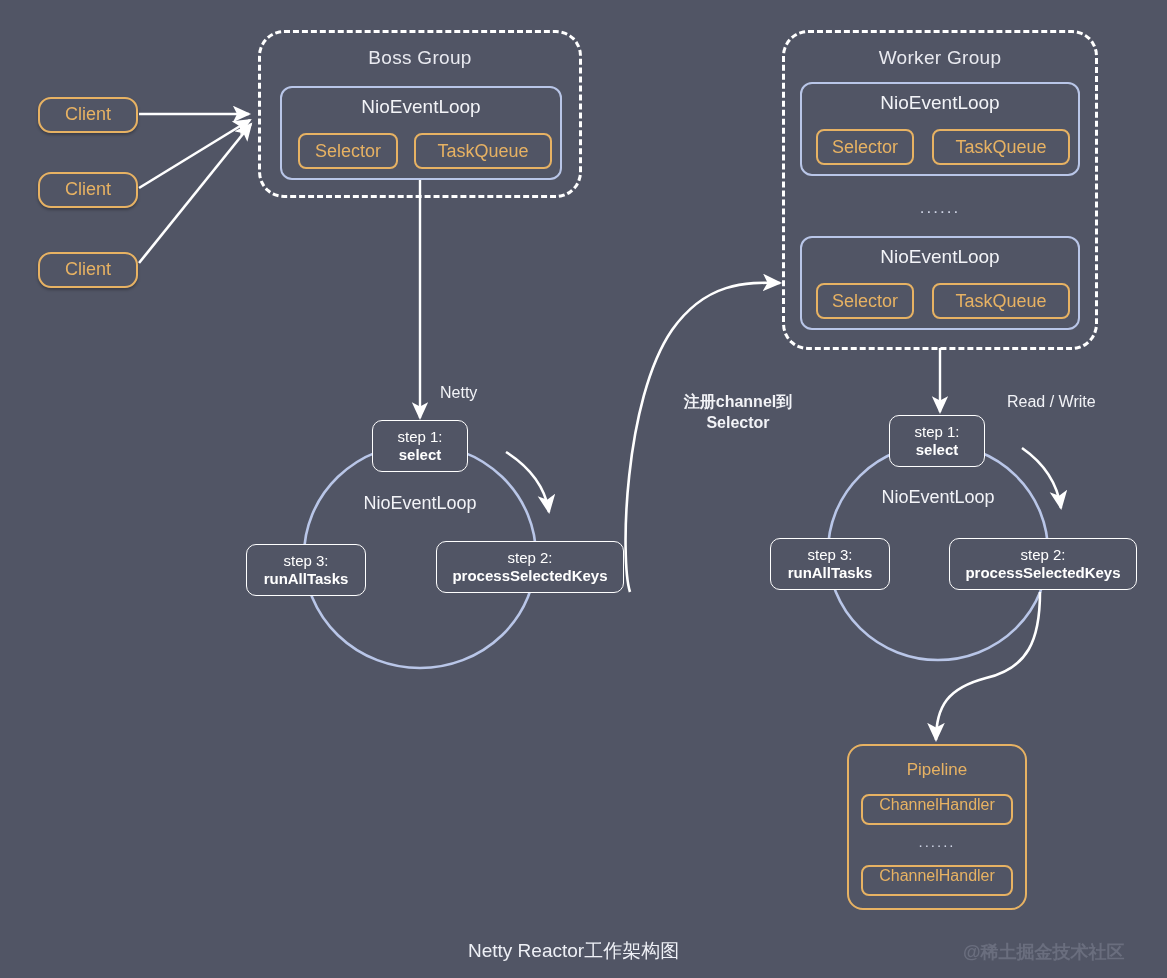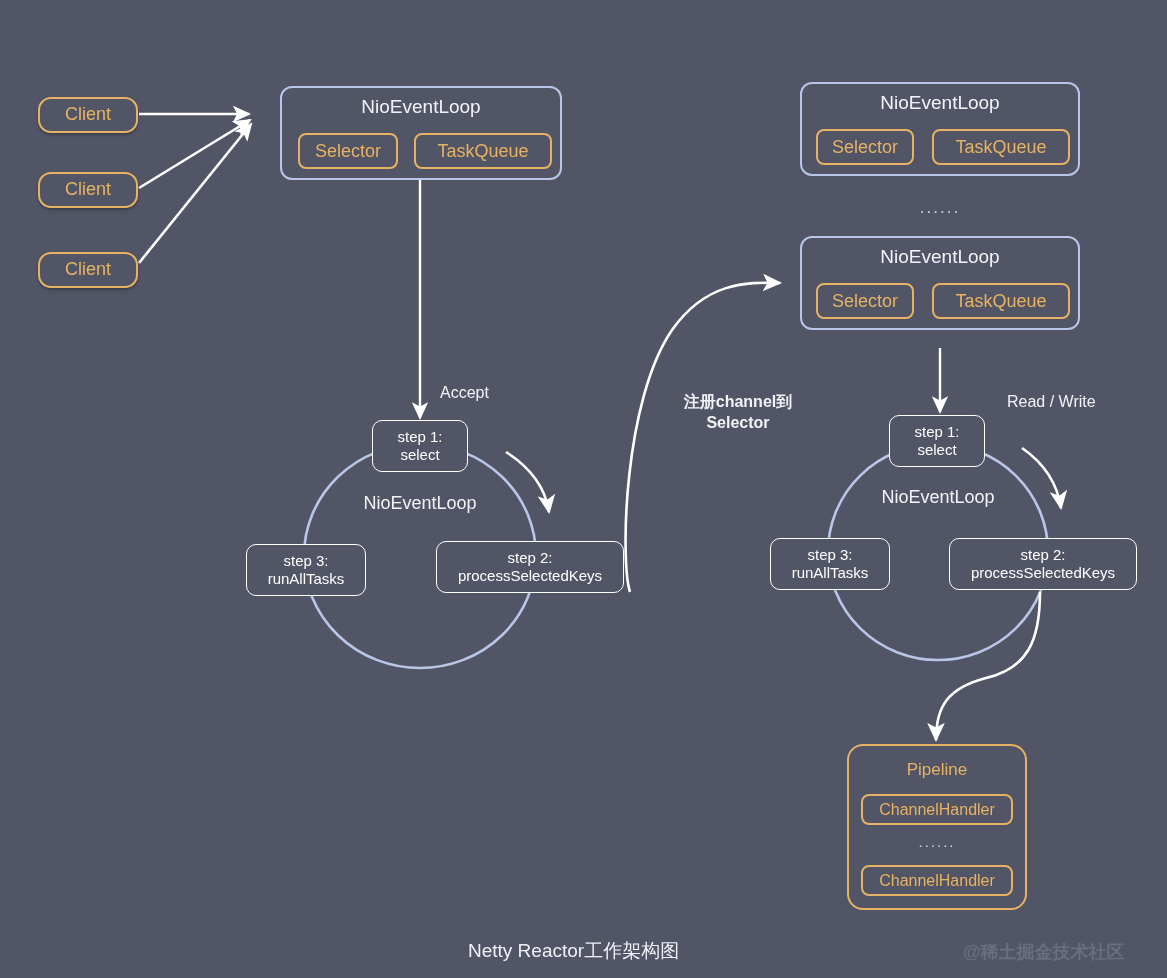--- a/index.html
+++ b/index.html
@@ -87,21 +87,21 @@
 
   .step-box {
     border: 1.6px solid #ffffff;
     border-radius: 10px;
     color: #ffffff;
     font-size: 15px;
     background: #515565;
     padding: 5px 10px;
     z-index: 5;
   }
-  .step-box .l2 { display: block; }
+  .step-box .l2 { display: block; font-weight: bold; }
 
   .loop-label {
     position: absolute;
     color: #f2f3f7;
     font-size: 18px;
     z-index: 4;
   }
 
   .edge-label {
     position: absolute;
@@ -131,21 +131,20 @@
     font-size: 17px;
   }
   .handler-chip {
     position: absolute;
     box-sizing: border-box;
     border: 2px solid #e7b263;
     border-radius: 8px;
     color: #e7b263;
     font-size: 16px;
     display: flex;
-    align-items: center;
     justify-content: center;
   }
 
   .caption {
     position: absolute;
     color: #eef0f6;
     font-size: 19px;
   }
   .watermark {
     position: absolute;
@@ -194,31 +193,37 @@
   <div class="node client-box" style="left:38px; top:97px; width:100px; height:36px;">
     <span>Client</span>
   </div>
   <div class="node client-box" style="left:38px; top:172px; width:100px; height:36px;">
     <span>Client</span>
   </div>
   <div class="node client-box" style="left:38px; top:252px; width:100px; height:36px;">
     <span>Client</span>
   </div>
 
+  <div class="node group-dashed" style="left:258px; top:30px; width:324px; height:168px; padding-top:14px;">
+    <span class="group-title">Boss Group</span>
+  </div>
 
   <div class="node eventloop-box" style="left:280px; top:86px; width:282px; height:94px; padding-top:8px;">
     <span class="eventloop-title">NioEventLoop</span>
   </div>
   <div class="chip" style="left:298px; top:133px; width:100px; height:36px;">
     <span>Selector</span>
   </div>
   <div class="chip" style="left:414px; top:133px; width:138px; height:36px;">
     <span>TaskQueue</span>
   </div>
 
+  <div class="node group-dashed" style="left:782px; top:30px; width:316px; height:320px; padding-top:14px;">
+    <span class="group-title">Worker Group</span>
+  </div>
 
   <div class="node eventloop-box" style="left:800px; top:82px; width:280px; height:94px; padding-top:8px;">
     <span class="eventloop-title">NioEventLoop</span>
   </div>
   <div class="chip" style="left:816px; top:129px; width:98px; height:36px;">
     <span>Selector</span>
   </div>
   <div class="chip" style="left:932px; top:129px; width:138px; height:36px;">
     <span>TaskQueue</span>
   </div>
@@ -231,21 +236,21 @@
     <span class="eventloop-title">NioEventLoop</span>
   </div>
   <div class="chip" style="left:816px; top:283px; width:98px; height:36px;">
     <span>Selector</span>
   </div>
   <div class="chip" style="left:932px; top:283px; width:138px; height:36px;">
     <span>TaskQueue</span>
   </div>
 
   <div class="edge-label" style="left:440px; top:383px; width:110px; text-align:left;">
-    <span>Accept</span>
+    <span>Netty</span>
   </div>
 
   <div class="edge-label" style="left:648px; top:392px; width:180px;font-weight:bold;">
     <span>注册channel到</span><br>
     <span>Selector</span>
   </div>
 
   <div class="edge-label" style="left:968px; top:392px; width:150px; text-align:left;margin-left:39px;">
     <span>Read / Write</span>
   </div>

